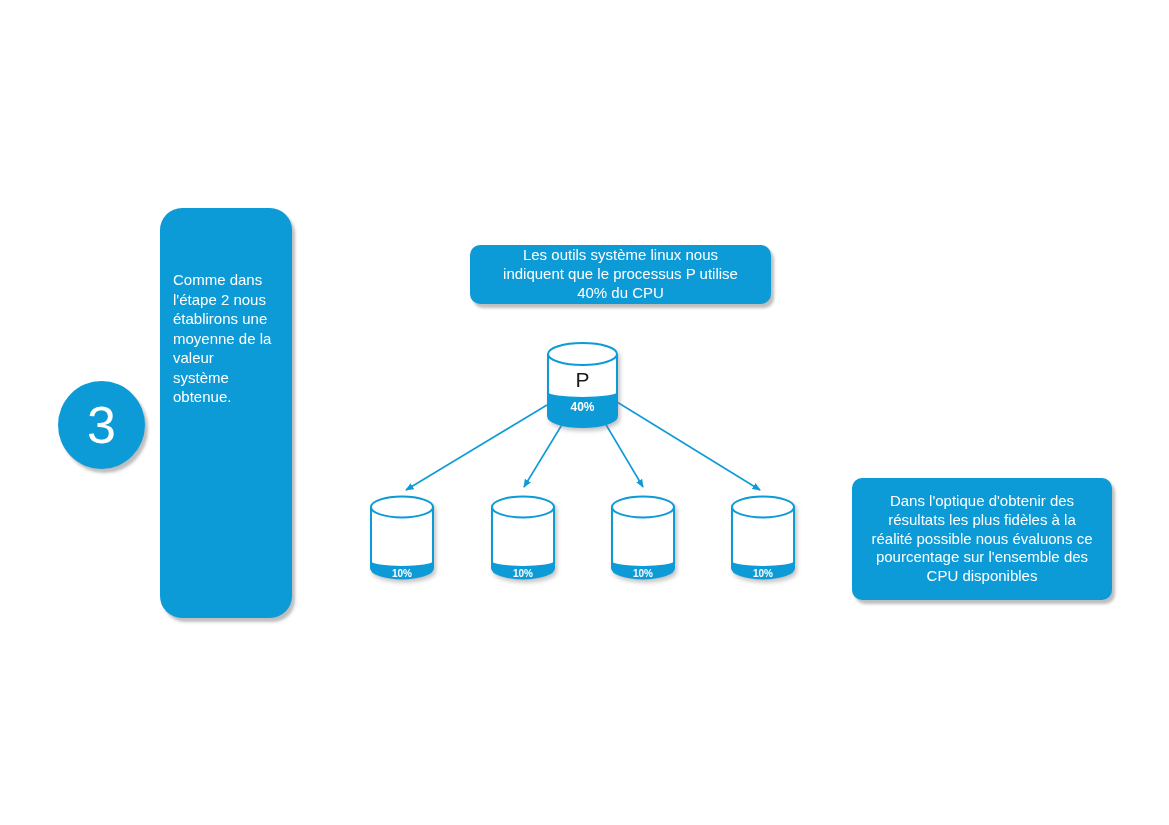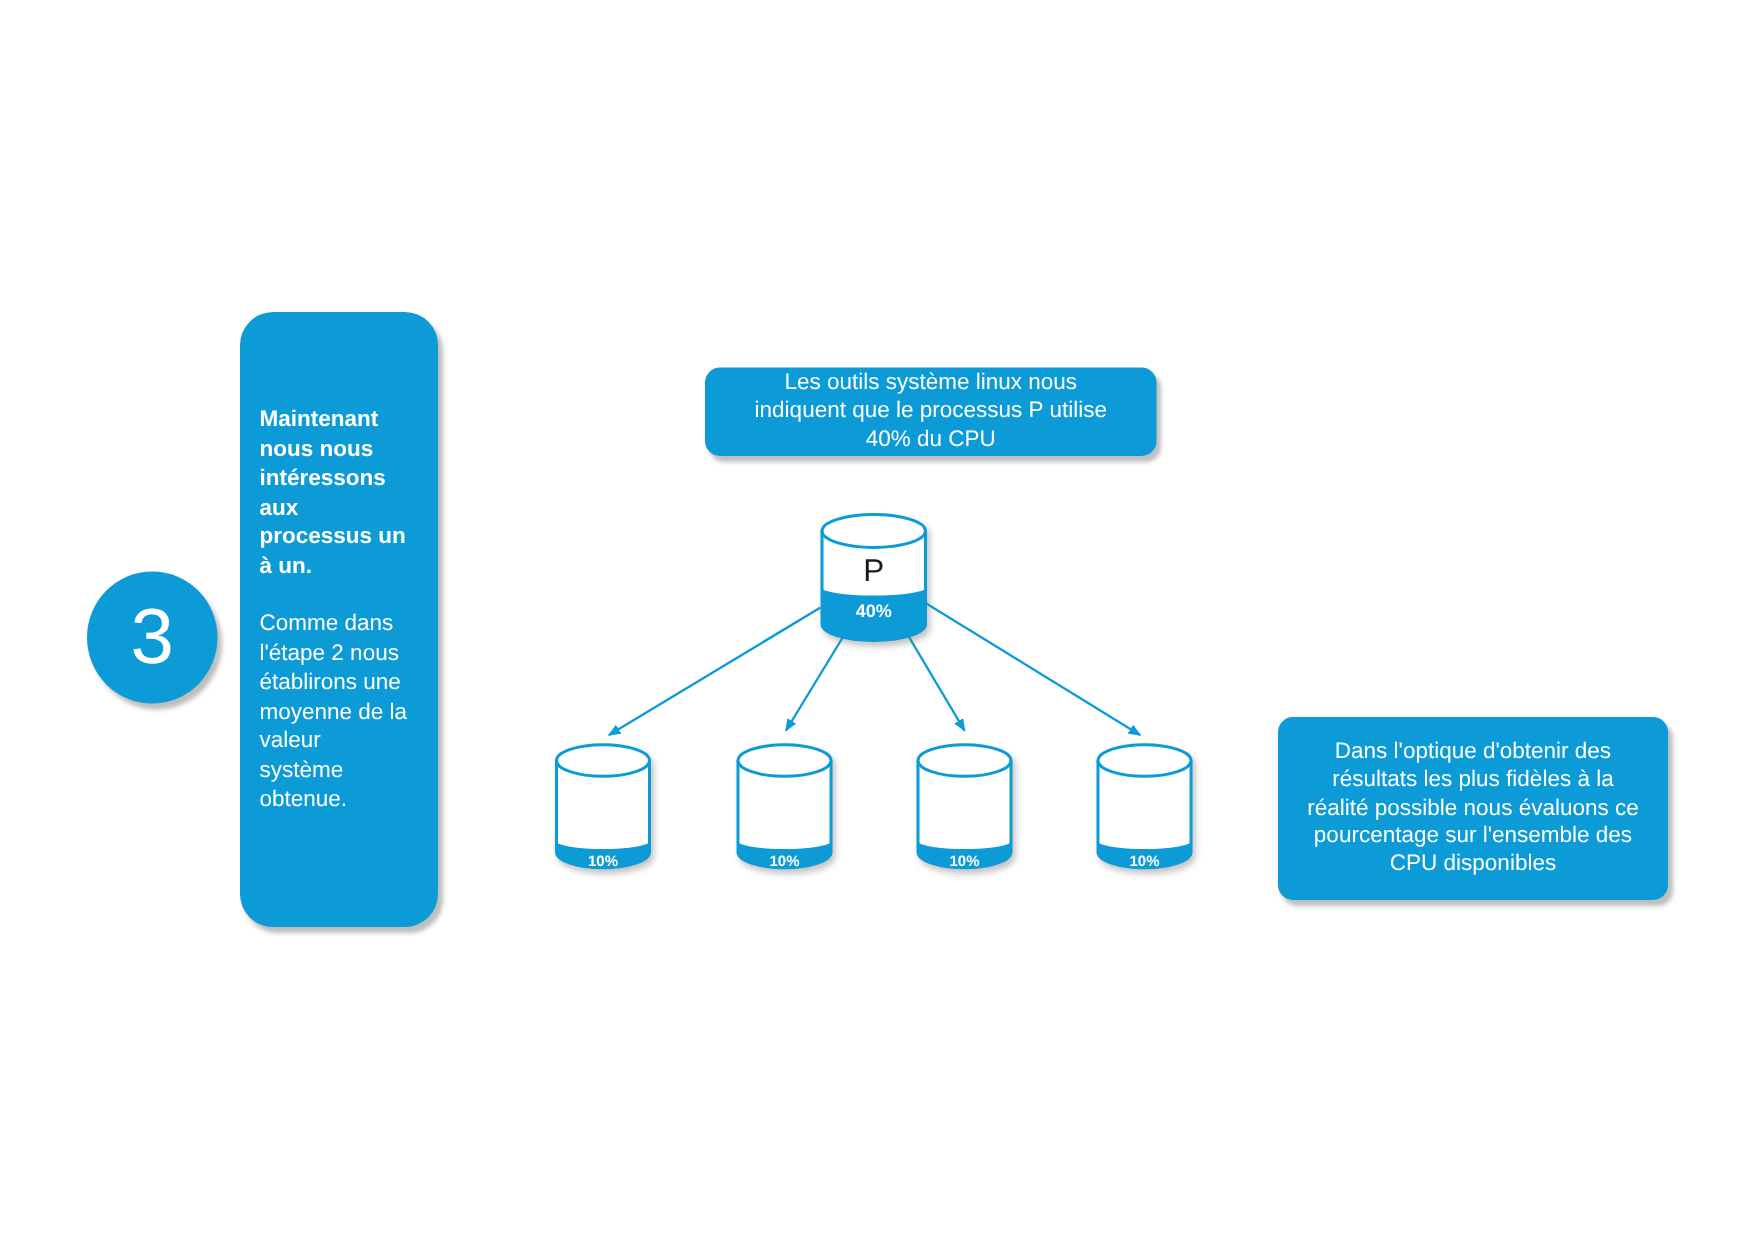--- a/index.html
+++ b/index.html
@@ -76,26 +76,20 @@
 </head>
 <body>
 
 <div class="canvas">
 
   <div class="step-circle">
     <span>3</span>
   </div>
 
   <div class="side-panel">
-    <p class="intro">Maintenant
-nous nous
-intéressons
-aux
-processus un
-à un.</p>
     <p class="detail">Comme dans
 l'étape 2 nous
 établirons une
 moyenne de la
 valeur
 système
 obtenue.</p>
   </div>
 
   <div class="callout callout-top">

